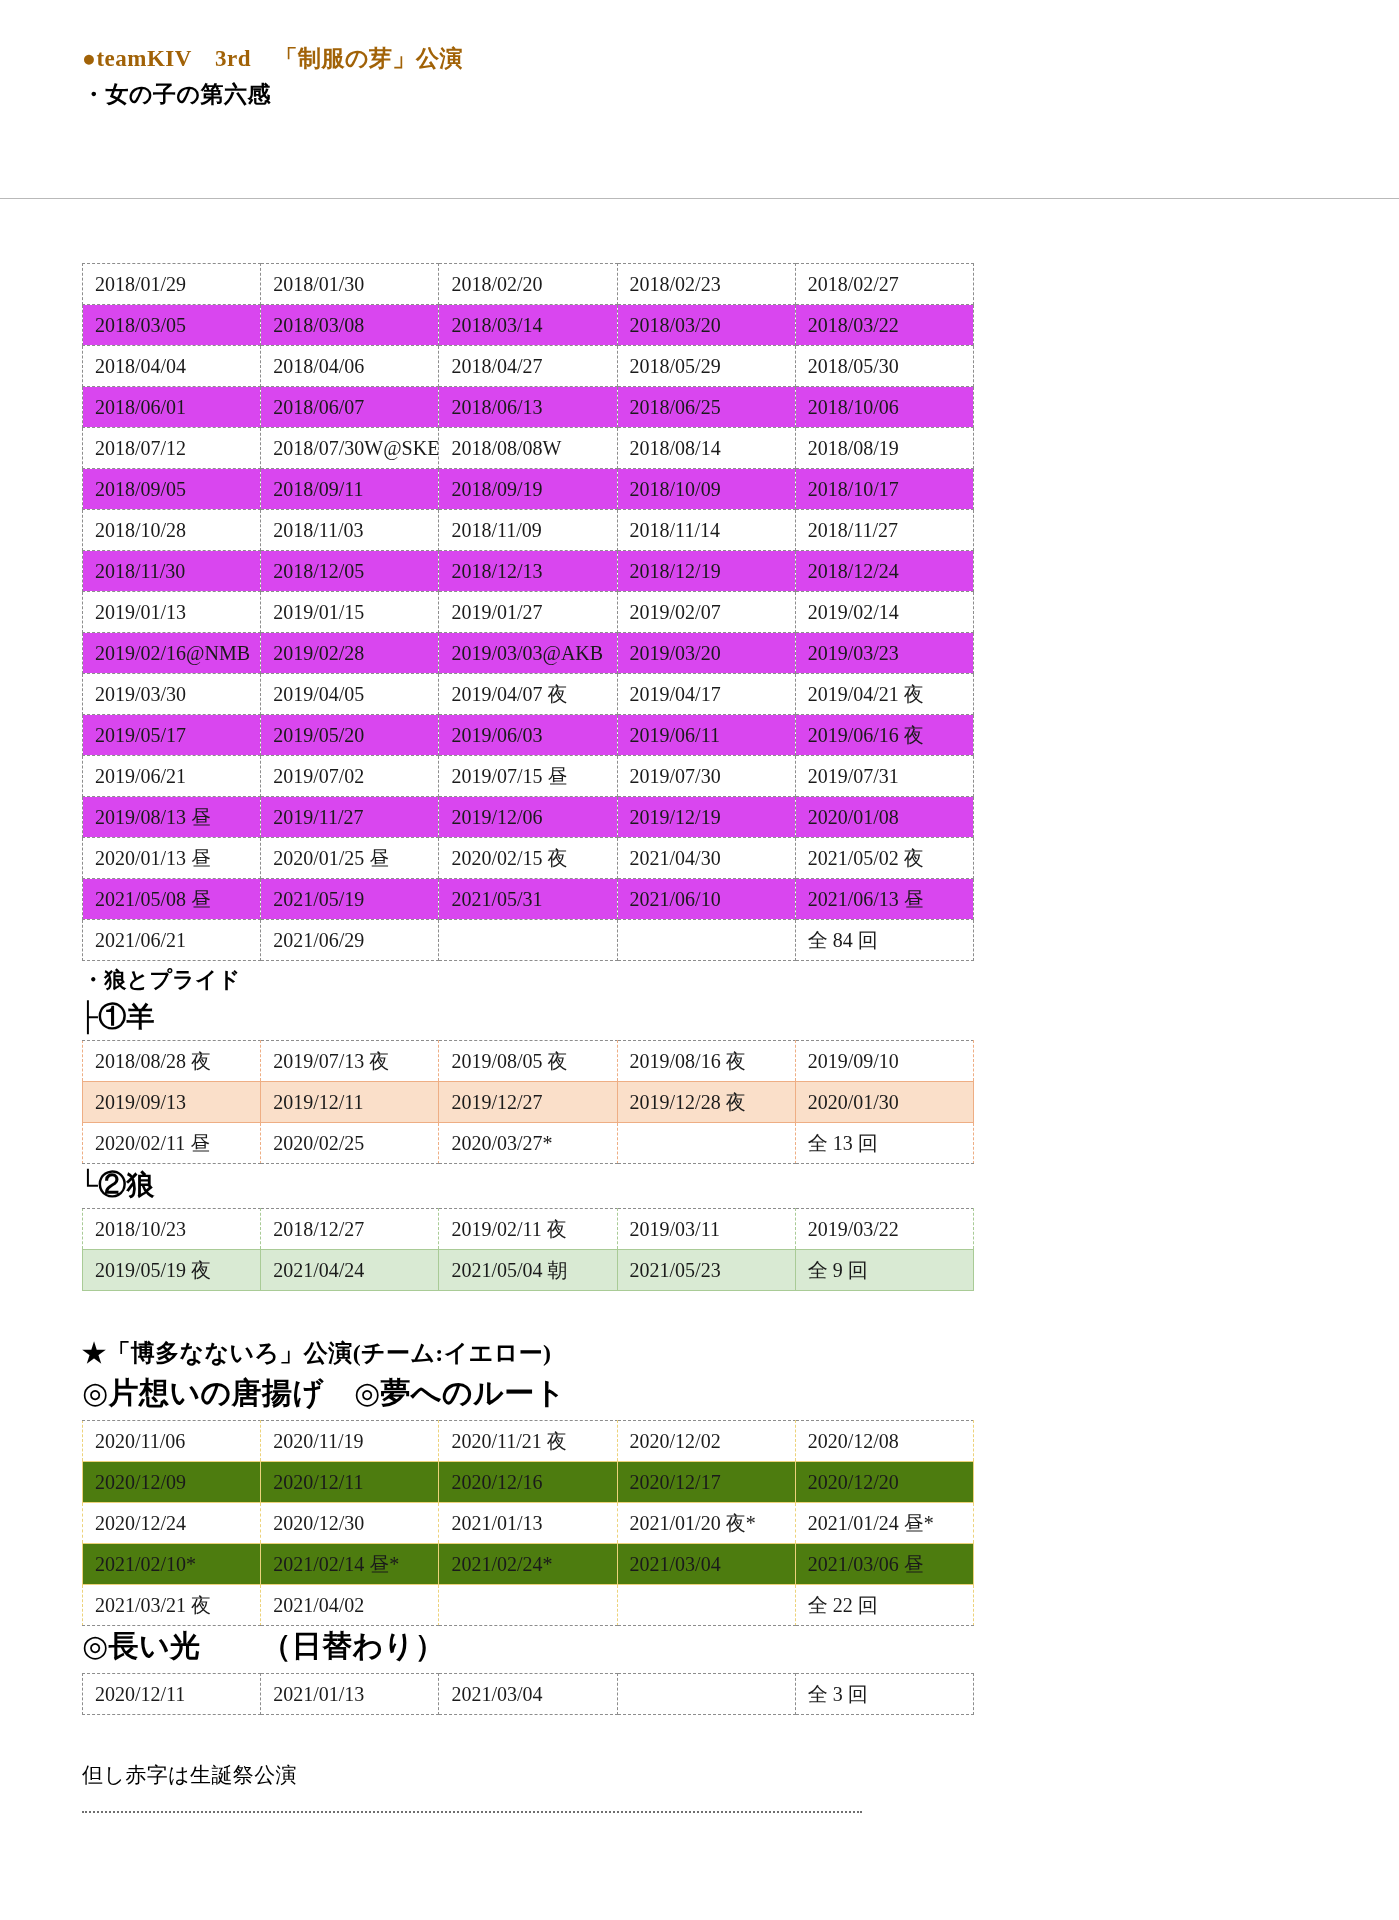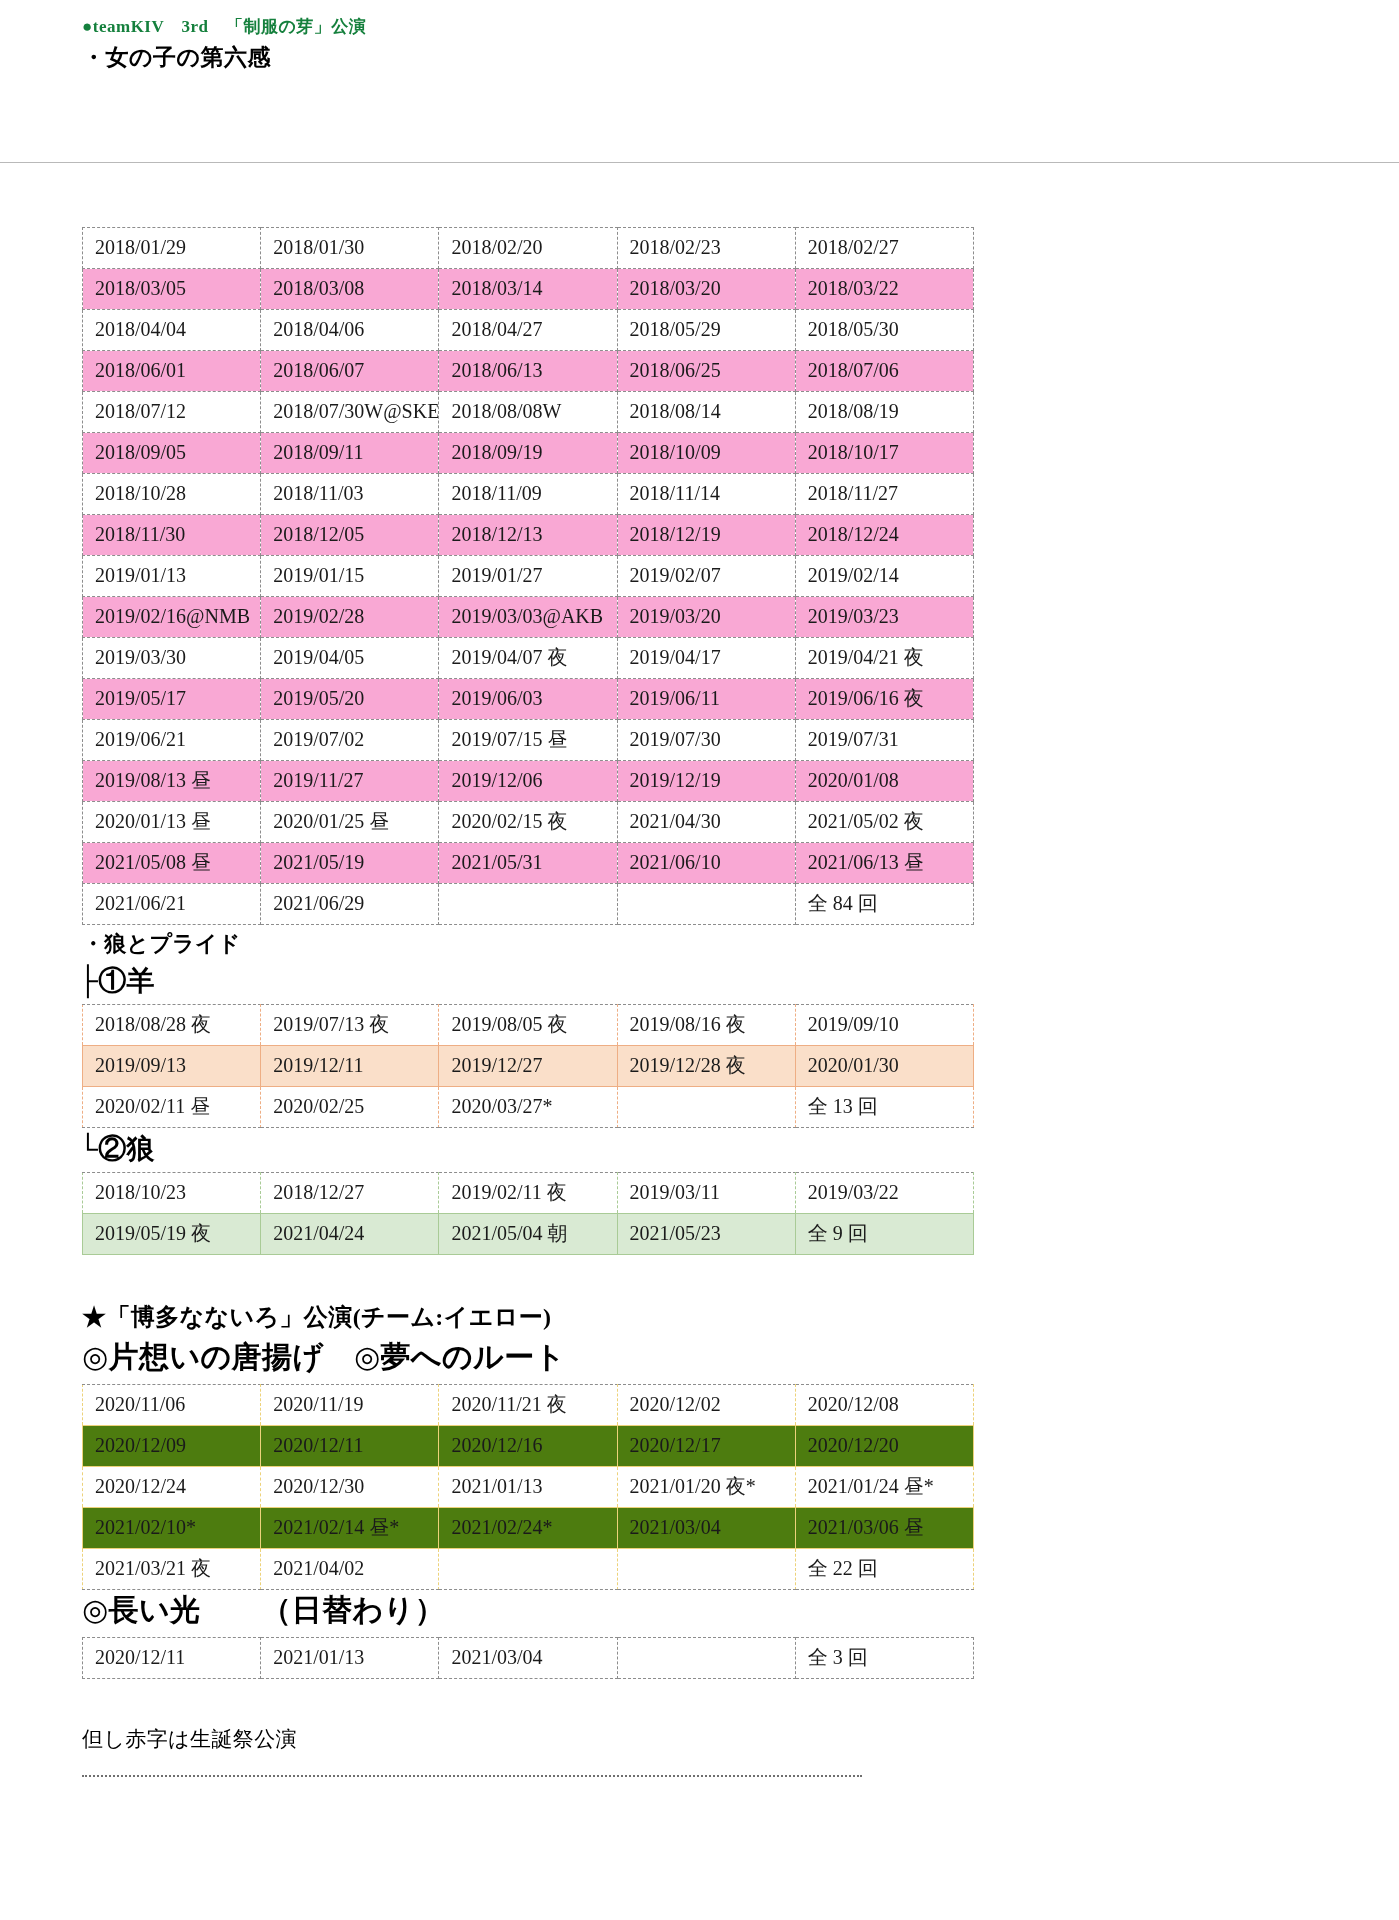--- a/index.html
+++ b/index.html
@@ -24,25 +24,26 @@
     padding: 0;
   }
 
   
   .header-block {
     padding: 14px 0 0 82px;
   }
   .header-line {
     font-family: "Liberation Serif", "DejaVu Serif", serif;
     font-weight: bold;
-    font-size: 17px;
+    font-size: 23px;
     letter-spacing: 0.5px;
     line-height: 1.55;
-    color: #15803d;
-    white-space: pre;
+    color: #a16207;
+    white-space: pre;
+    margin-top: 27px;
   }
   .header-sub {
     font-weight: bold;
     font-size: 23px;
     line-height: 1.55;
     letter-spacing: 0.5px;
     white-space: pre;
   }
 
   .rule {
@@ -73,21 +74,21 @@
     color: #1a1a1a;
   }
 
   
   table.sched.dashed td {
     border: 1px dashed #8d8d8d;
   }
 
   
   tr.tint-blue td {
-    background: #f9a8d4;
+    background: #d946ef;
     border-top: 1px dashed #7e7e7e;
     border-bottom: 1px dashed #7e7e7e;
     margin-top: 48px;
   }
   tr.tint-peach td {
     background: #fadfc9;
     border-color: #e8a87c;
     border-style: solid;
     border-width: 1px;
   }
@@ -198,21 +199,21 @@
             <td>2018/04/06</td>
             <td>2018/04/27</td>
             <td>2018/05/29</td>
             <td>2018/05/30</td>
           </tr>
           <tr class="tint-blue">
             <td>2018/06/01</td>
             <td>2018/06/07</td>
             <td>2018/06/13</td>
             <td>2018/06/25</td>
-            <td>2018/07/06</td>
+            <td>2018/10/06</td>
           </tr>
           <tr class="plain">
             <td>2018/07/12</td>
             <td>2018/07/30W@SKE</td>
             <td>2018/08/08W</td>
             <td>2018/08/14</td>
             <td>2018/08/19</td>
           </tr>
           <tr class="tint-blue">
             <td>2018/09/05</td>

